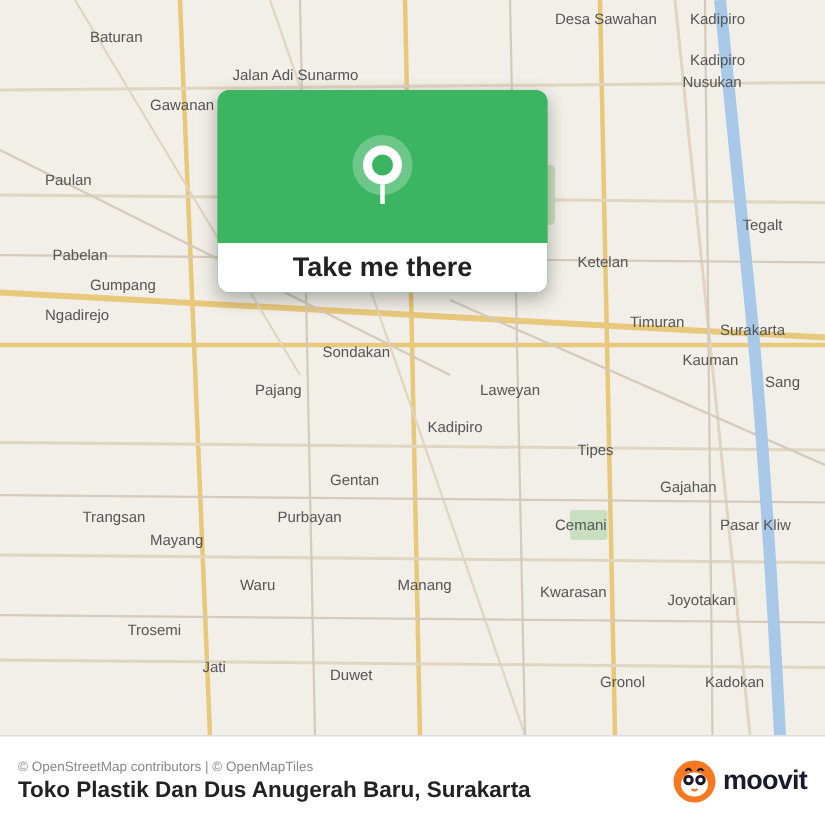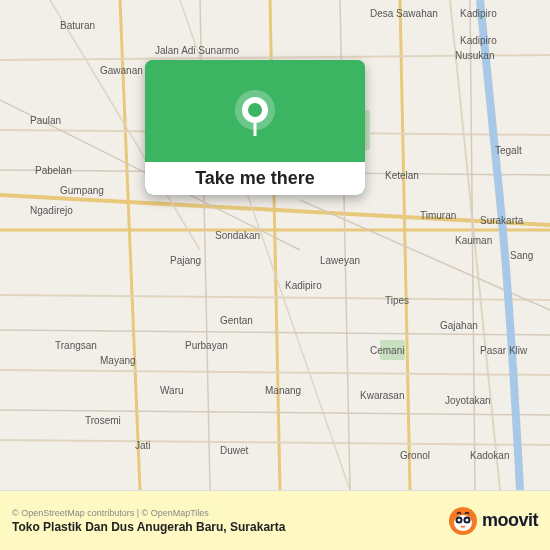--- a/index.html
+++ b/index.html
@@ -85,41 +85,41 @@
       color: #222;
       cursor: pointer;
       text-align: center;
       border-radius: 0 0 8px 8px;
     }
 
     
     #bottom-bar {
       width: 550px;
       height: 60px;
-      background: #fef9c3;
+      background: #ffffff;
       border-top: 1px solid #ddd;
       display: flex;
       align-items: center;
       padding: 0 12px;
       justify-content: space-between;
     }
 
     .bottom-left {
       display: flex;
       flex-direction: column;
       gap: 2px;
     }
 
     .attribution-text {
       font-size: 9px;
       color: #888;
     }
 
     .place-name {
-      font-size: 12px;
+      font-size: 15px;
       font-weight: 600;
       color: #222;
     }
 
     .moovit-logo {
       display: flex;
       align-items: center;
       gap: 4px;
     }
 

